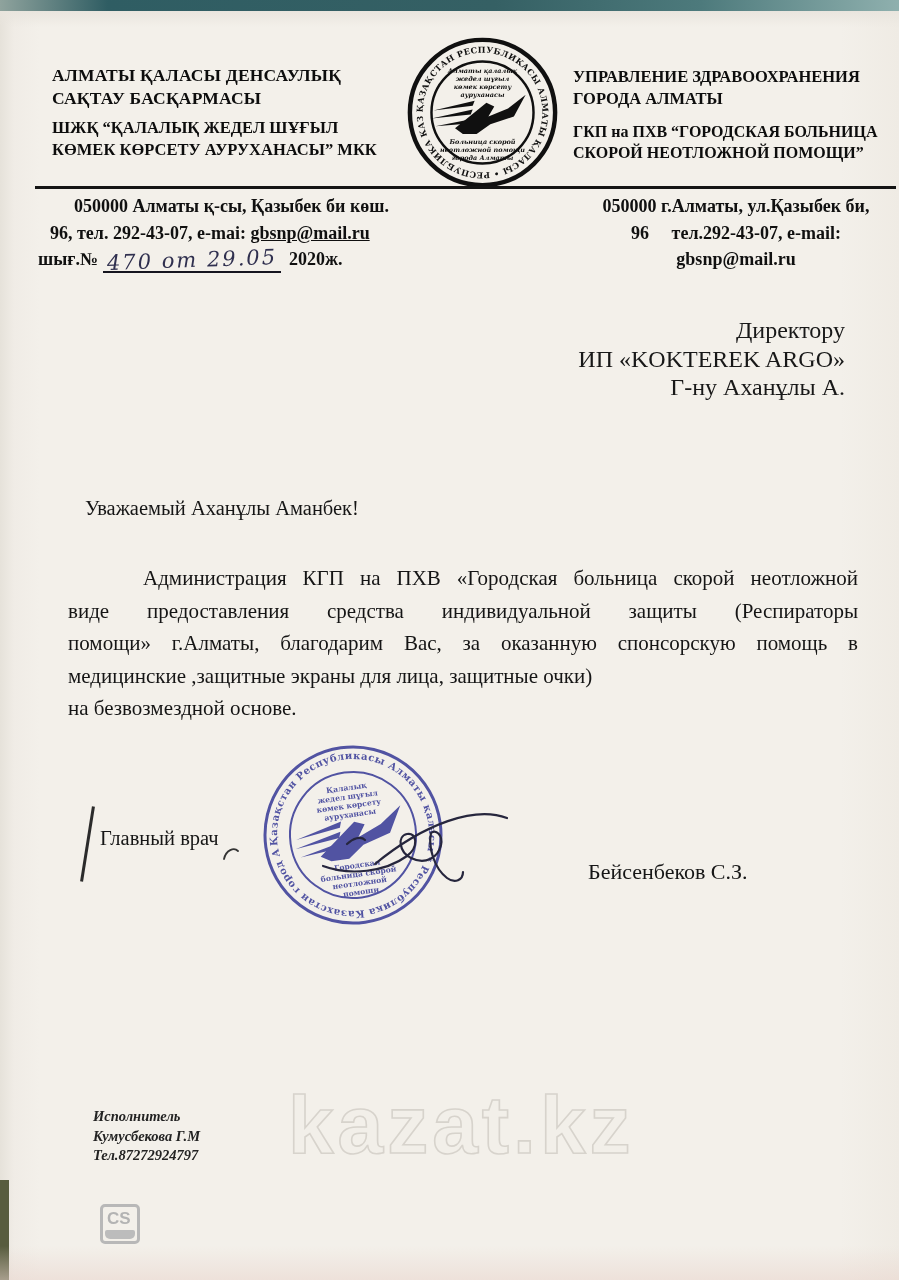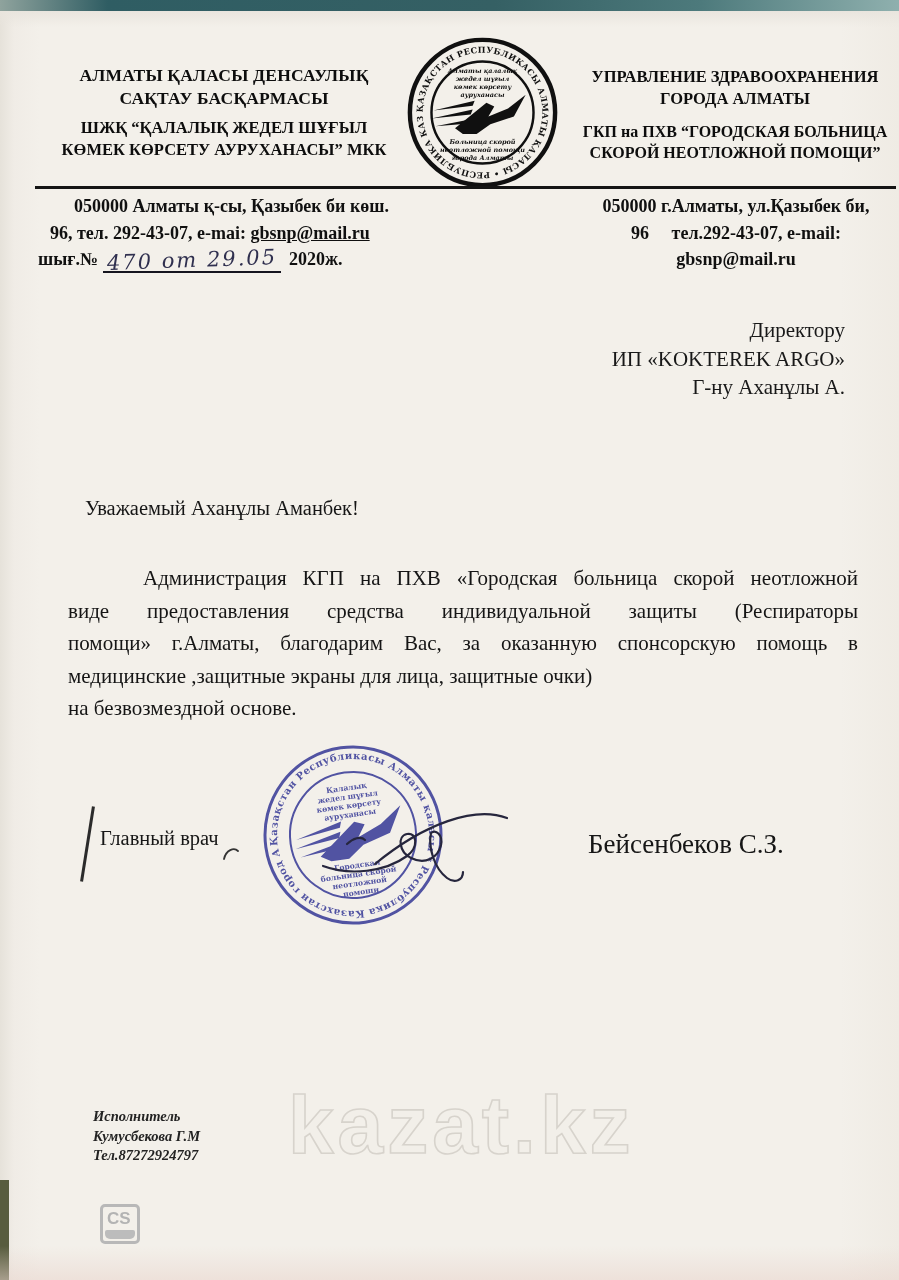--- a/index.html
+++ b/index.html
@@ -7,52 +7,52 @@
         background:linear-gradient(90deg,#e6e2da 0px,#f0ece6 14px,#f3f0ea 40px,#f3f0ea 840px,#efebe4 899px);
         font-family:"Liberation Serif","DejaVu Serif",serif;color:#1b1b1b;}
   .edge-top{position:absolute;left:0;top:0;width:899px;height:11px;
         background:linear-gradient(90deg,#8fa39d 0%,#2f5d63 12%,#356064 55%,#4d7a7c 78%,#8fb0ae 100%);}
   .edge-top2{position:absolute;left:0;top:11px;width:899px;height:16px;
         background:linear-gradient(180deg,#e9e5de 0%,rgba(243,240,234,0) 100%);}
   .edge-left-bottom{position:absolute;left:0;top:1180px;width:9px;height:100px;background:#585c3e;}
   .edge-bottom{position:absolute;left:0;bottom:0;width:899px;height:34px;
         background:linear-gradient(180deg,rgba(236,219,212,0) 0%,rgba(233,213,205,.55) 100%);}
 
-  .hdr{position:absolute;text-align:center;font-weight:bold;color:#0d0d0d;}
+  .hdr{position:absolute;text-align:left;font-weight:bold;color:#0d0d0d;}
   .hdr-left{left:52px;top:64px;width:344px;}
   .hdr-left .org1{font-size:17.5px;line-height:23px;letter-spacing:.2px;}
   .hdr-left .org2{font-size:16.5px;line-height:22px;margin-top:7px;}
   .hdr-right{left:573px;top:66px;width:324px;}
   .hdr-right .org1{font-size:16.5px;line-height:22px;}
   .hdr-right .org2{font-size:16px;line-height:21px;margin-top:11px;}
 
   .emblem{position:absolute;left:404px;top:34px;width:157px;height:157px;}
 
   .rule{position:absolute;left:35px;top:186px;width:861px;height:3px;background:#141414;}
 
   .contacts-left{position:absolute;left:38px;top:193px;width:430px;font-weight:bold;font-size:18px;line-height:26.5px;color:#101010;}
   .contacts-left .cl1{margin-left:36px;}
   .contacts-left .cl2{margin-left:12px;}
   .contacts-left .email{text-decoration:underline;}
   .hand-line{display:inline-block;width:178px;border-bottom:2.5px solid #15151f;text-align:center;margin:0 8px 0 5px;height:23px;vertical-align:bottom;}
   .hand{display:inline-block;font-weight:normal;font-style:italic;font-family:"DejaVu Serif",serif;
         font-size:21px;letter-spacing:2px;color:#30304f;transform:rotate(-2deg) translateY(-1px);}
   .contacts-right{position:absolute;left:575px;top:193px;width:322px;text-align:center;font-weight:bold;font-size:18px;line-height:26.5px;color:#101010;}
 
-  .recipient{position:absolute;right:54px;top:316px;text-align:right;font-size:21px;line-height:28.5px;color:#181818;}
+  .recipient{position:absolute;right:54px;top:316px;text-align:right;font-size:24px;line-height:28.5px;color:#181818;}
   .salutation{position:absolute;left:85px;top:497px;width:810px;text-align:left;font-size:20.5px;color:#161616;}
 
   .body-text{position:absolute;left:68px;top:562px;width:790px;font-size:21px;line-height:32.5px;color:#151515;}
   .bl{text-align:justify;text-align-last:justify;}
   .bl-first{text-indent:75px;}
   .bl-plain{text-align:left;text-align-last:left;}
 
   .slash-mark{position:absolute;left:86px;top:806px;width:3px;height:76px;background:#2b2b2b;transform:rotate(9deg);}
   .sig-title{position:absolute;left:100px;top:827px;font-size:20.5px;color:#161616;}
-  .sig-name{position:absolute;left:588px;top:829px;font-size:27px;color:#161616;}
+  .sig-name{position:absolute;left:588px;top:859px;font-size:22px;color:#161616;}
   .stamp-wrap{position:absolute;left:258px;top:740px;width:190px;height:190px;transform:rotate(-8deg);opacity:.88;}
   .sig-svg{position:absolute;left:235px;top:748px;}
   .pen-mark{position:absolute;left:222px;top:845px;}
 
   .executor{position:absolute;left:93px;top:1107px;font-style:italic;font-weight:bold;font-size:14.5px;line-height:19.5px;color:#232323;}
 
   .watermark{position:absolute;left:288px;top:1078px;font-family:"Liberation Sans",sans-serif;
         font-size:82px;font-weight:600;letter-spacing:4px;color:#f2efe9;
         -webkit-text-stroke:1.6px #d7d3cc;}
 

